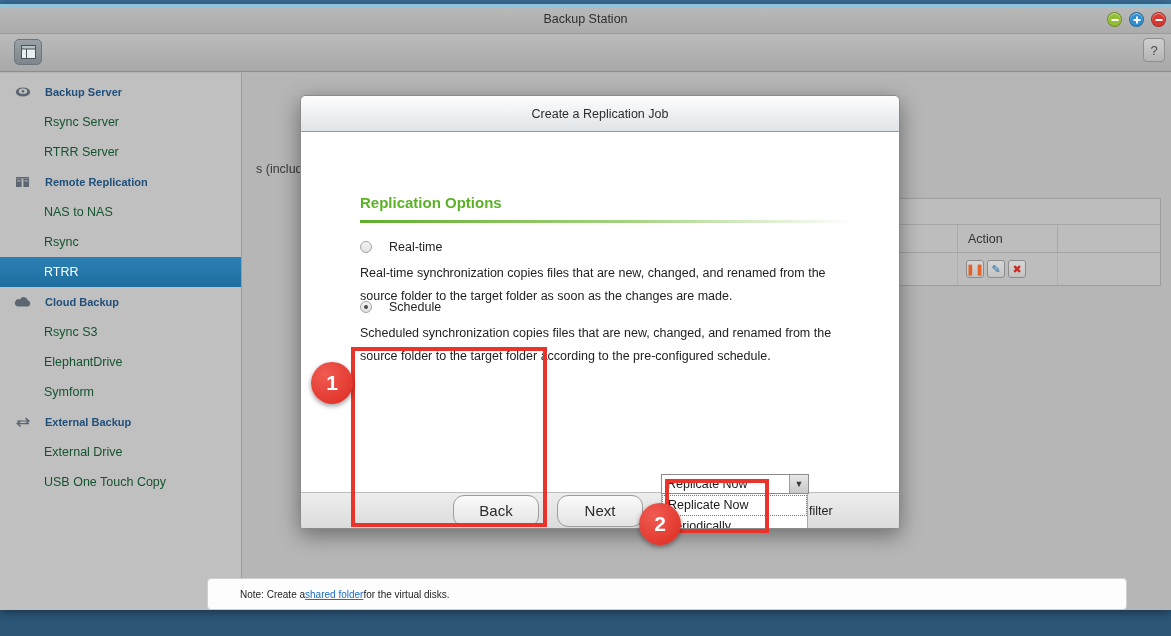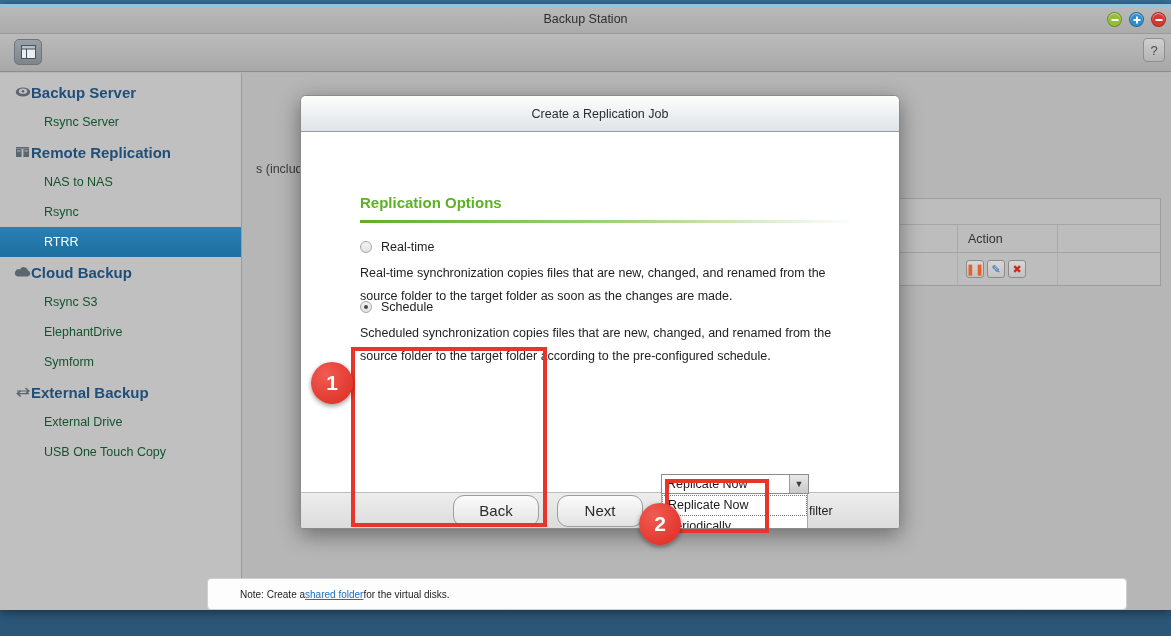--- a/index.html
+++ b/index.html
@@ -93,23 +93,23 @@
 
   
   #sidebar {
     width: 242px;
     background: #c0c0c0;
     border-right: 1px solid #9b9b9b;
     padding-top: 4px;
     overflow: hidden;
   }
   .nav-group {
-    display: flex; align-items: center; gap: 0;
+    display: flex; align-items: center; gap: 14px;
     height: 30px; padding-left: 14px;
-    color: #1f4e79; font-size: 15px; font-weight: bold;
+    color: #1f4e79; font-size: 11px; font-weight: bold;
     cursor: pointer;
     text-align: right;
   }
   .nav-item {
     display: flex; align-items: center;
     height: 30px; padding-left: 44px;
     color: #14532d; font-size: 12.5px;
     cursor: pointer;
   }
   .nav-item.selected {
@@ -184,21 +184,21 @@
   }
   #dialog-body { position: relative; height: 362px; background: #fff; }
   #sec-heading {
     position: absolute; left: 59px; top: 62px;
     font-size: 15px; font-weight: bold; color: #5cb225;
   }
   #sec-rule {
     position: absolute; left: 59px; top: 88px; width: 495px; height: 3px;
     background: linear-gradient(90deg,#5fae2a 0%, #a6d483 55%, #ffffff 100%);
   }
-  .opt-row { position: absolute; display: flex; align-items: center; gap: 9px; font-size: 12.5px; color: #222; }
+  .opt-row { position: absolute; display: flex; align-items: center; gap: 17px; font-size: 12.5px; color: #222; }
   .radio {
     width: 12px; height: 12px; border-radius: 50%;
     border: 1px solid #a6a6a6;
     background: linear-gradient(180deg,#f4f4f4,#e2e2e2);
     position: relative;
     cursor: pointer;
   }
   .radio.on::after {
     content: ""; position: absolute; left: 3px; top: 3px;
     width: 4px; height: 4px; border-radius: 50%; background: #4b4b4b;
@@ -319,20 +319,23 @@
           <svg width="16" height="12" viewBox="0 0 16 12">
             <ellipse cx="8" cy="6" rx="7.2" ry="4.6" fill="#5c6670"></ellipse>
             <ellipse cx="8" cy="5.2" rx="4.2" ry="2.6" fill="#c0c0c0"></ellipse>
             <circle cx="8" cy="5.2" r="1.3" fill="#5c6670"></circle>
           </svg>
         </span>
         <span>Backup Server</span>
       </div>
       <div class="nav-item">
         <span>Rsync Server</span>
+      </div>
+      <div class="nav-item">
+        <span>RTRR Server</span>
       </div>
 
       <div class="nav-group">
         <span class="nav-icon">
           <svg width="16" height="12" viewBox="0 0 16 12">
             <rect x="1" y="3" width="5.6" height="8" fill="#5c6670"></rect>
             <rect x="8.4" y="3" width="5.6" height="8" fill="#5c6670"></rect>
             <rect x="1" y="1" width="13" height="1.6" fill="#5c6670"></rect>
             <rect x="2.2" y="4.4" width="3.2" height="1" fill="#c0c0c0"></rect>
             <rect x="9.6" y="4.4" width="3.2" height="1" fill="#c0c0c0"></rect>

